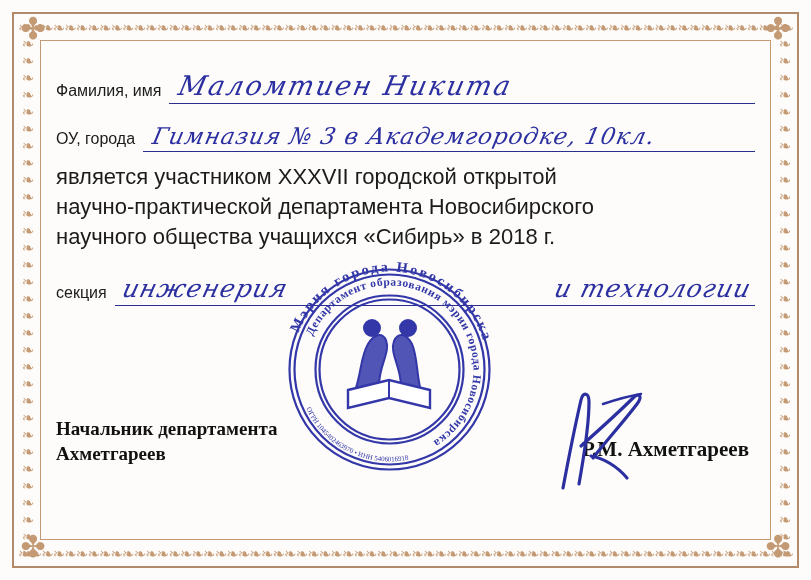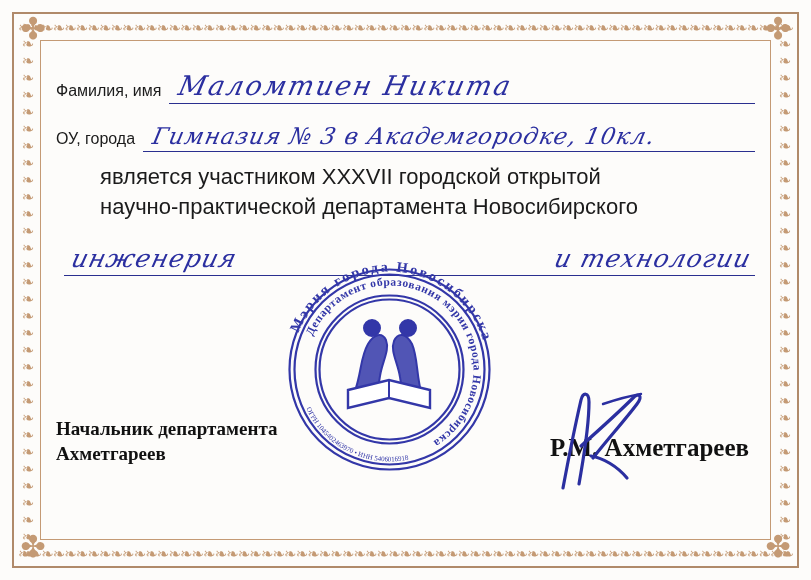--- a/index.html
+++ b/index.html
@@ -121,21 +121,21 @@
     letter-spacing: 1px;
   }
 
   .paragraph {
     font-size: 22px;
     line-height: 30px;
     color: #1b1b1b;
     margin-top: 10px;
     margin-bottom: 4px;
   }
-  .paragraph div { white-space: nowrap; margin-left: 44px; }
+  .paragraph div { white-space: nowrap; }
 
   .section-row {
     display: flex;
     align-items: flex-end;
     margin-top: 12px;
     height: 42px;
   }
   .section-line {
     flex: 1;
     border-bottom: 1.5px solid #2a2f8f;
@@ -181,21 +181,21 @@
     font-weight: bold;
     line-height: 25px;
     color: #111;
     width: 330px;
   }
   .signer-name {
     position: absolute;
     right: 6px;
     bottom: 4px;
     font-family: "Liberation Serif", serif;
-    font-size: 25px;
+    font-size: 21px;
     font-weight: bold;
     color: #111;
   }
 
   
   .stamp {
     position: absolute;
     left: 282px;
     top: 262px;
     width: 215px;
@@ -244,23 +244,25 @@
     <div class="field-row">
       <div class="field-label">ОУ, города</div>
       <div class="field-line">
         <span class="handwriting small">Гимназия № 3 в Академгородке, 10кл.</span>
       </div>
     </div>
 
     <div class="paragraph">
       <div>является участником XXXVII  городской открытой</div>
       <div>научно-практической департамента Новосибирского</div>
+      <div>научного общества учащихся «Сибирь» в 2018 г.</div>
     </div>
 
     <div class="section-row">
+      <div class="field-label">секция</div>
       <div class="section-line">
         <span class="section-hand-left">инженерия</span>
         <span class="section-hand-right">и технологии</span>
       </div>
     </div>
 
     <div class="signature-block">
       <div class="signer-title">
         <div>Начальник департамента</div>
         <div>Ахметгареев</div>

